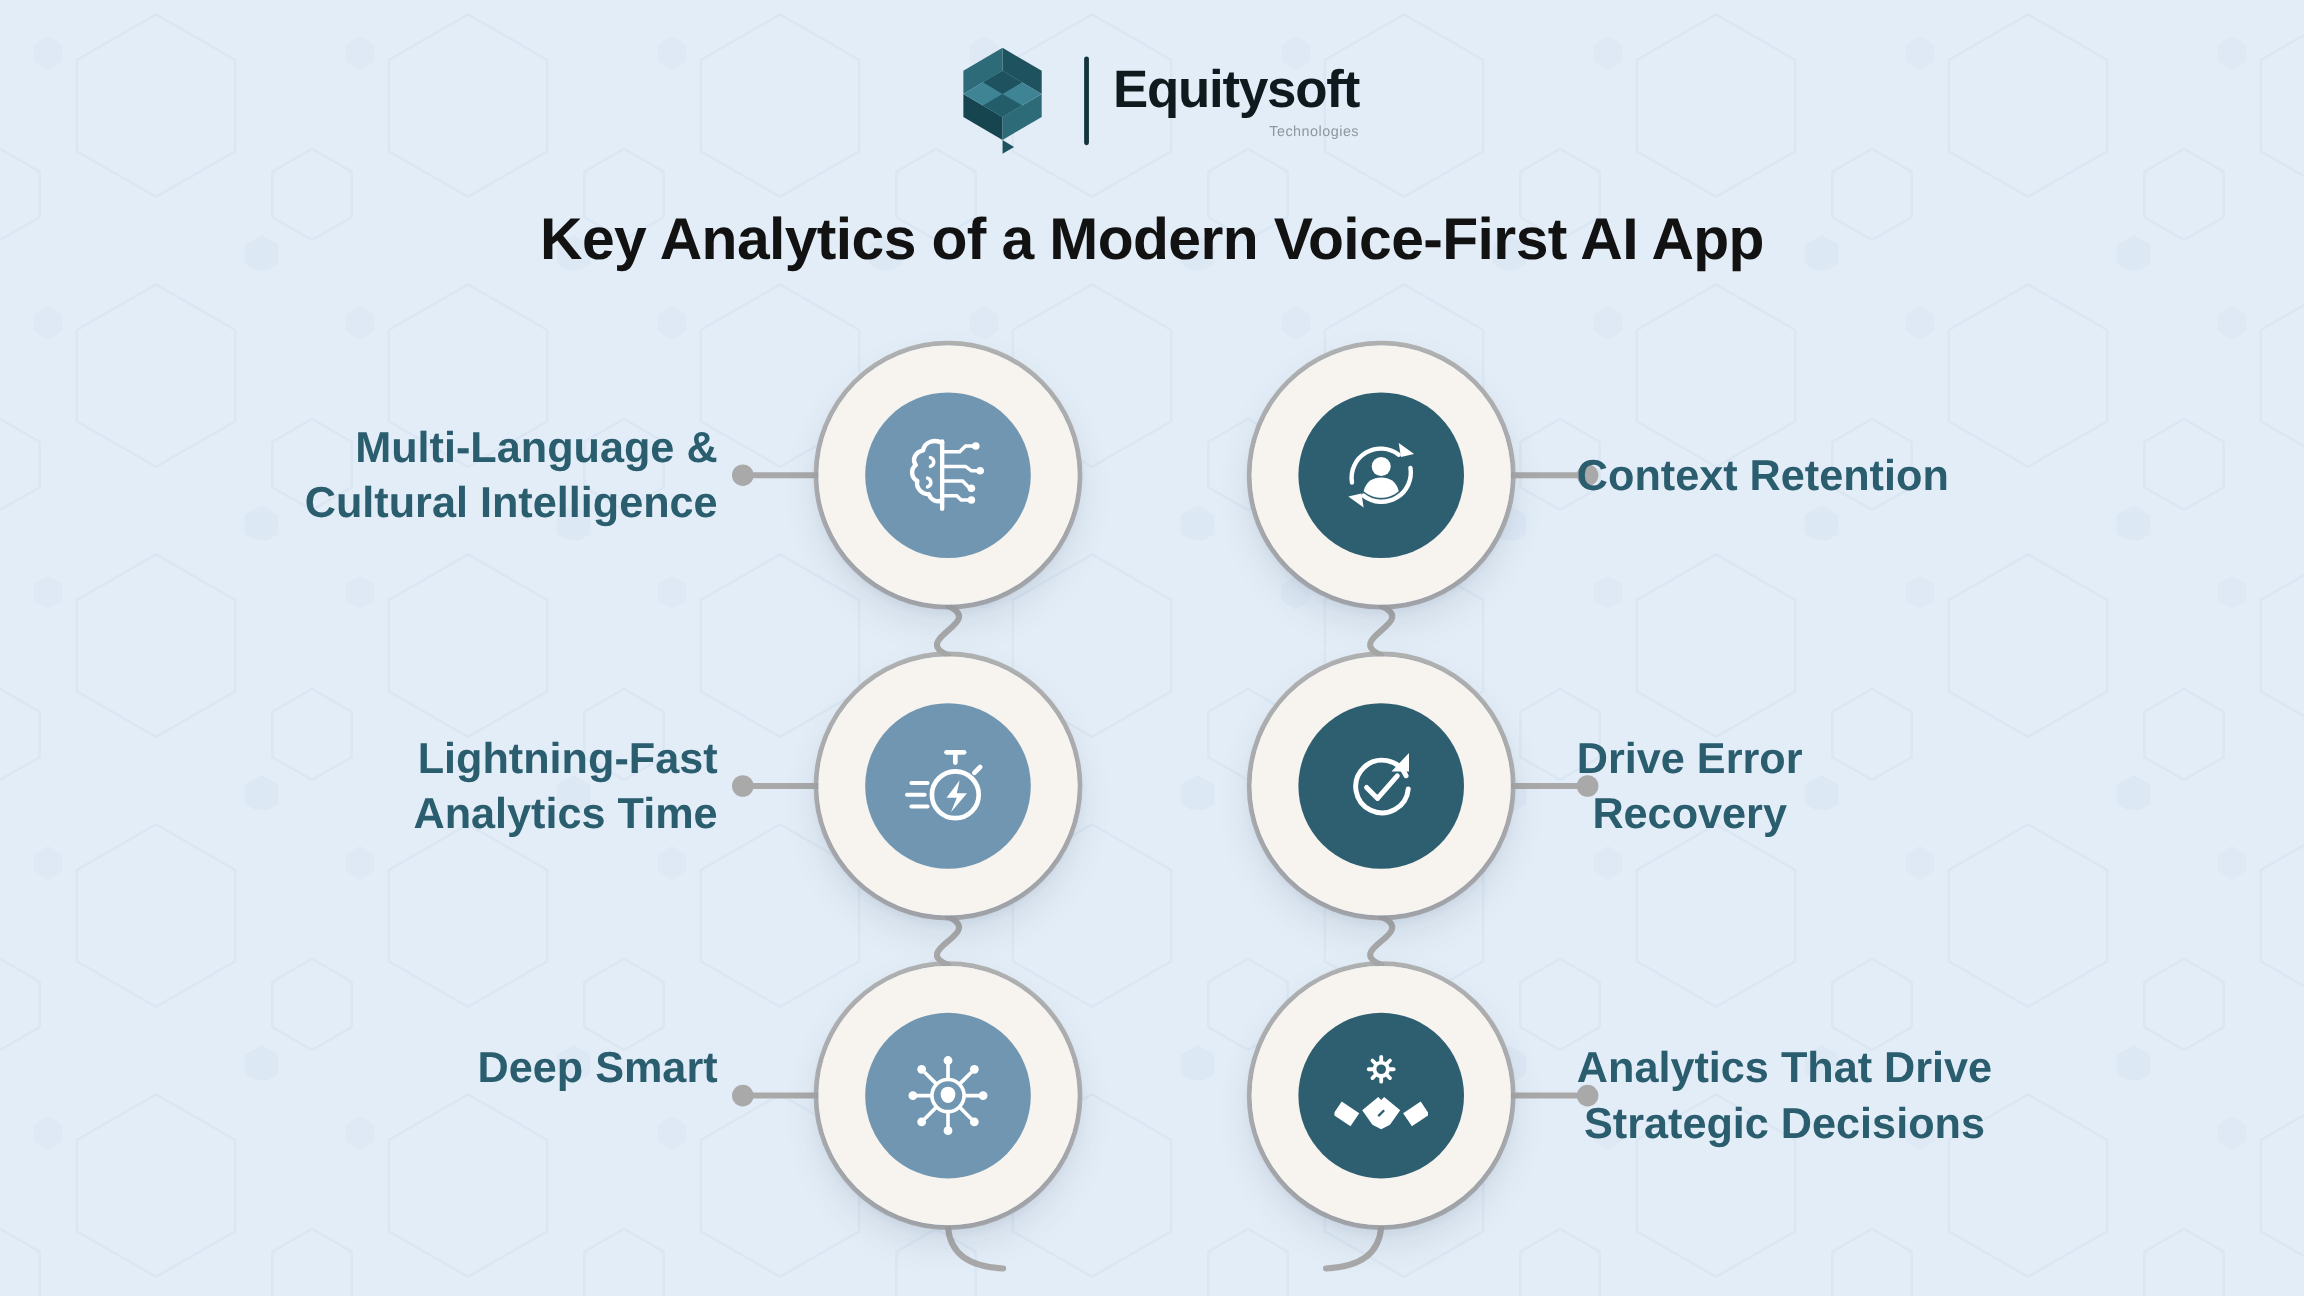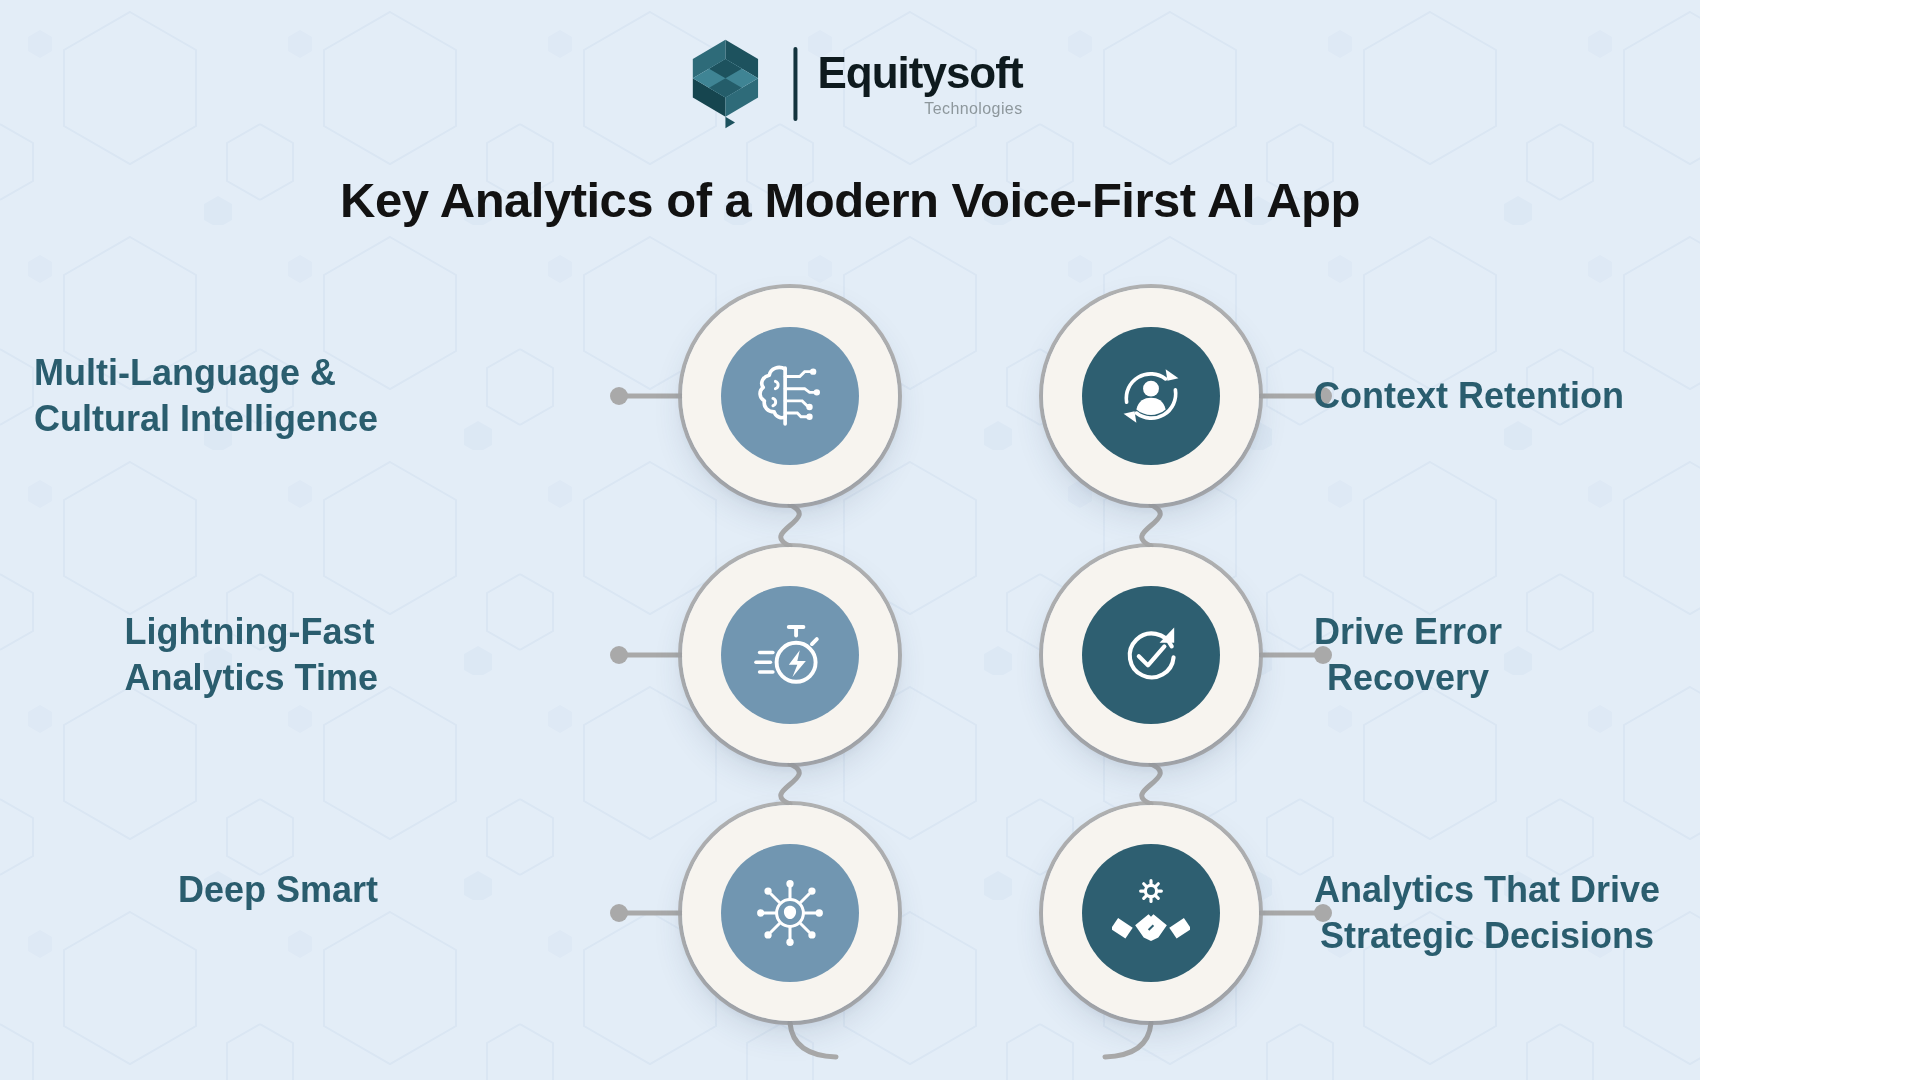--- a/index.html
+++ b/index.html
@@ -1,51 +1,51 @@
 <!DOCTYPE html>
 <html><head>
 <meta charset="utf-8">
 <style>
   * { margin:0; padding:0; box-sizing:border-box; }
   html,body { width:1920px; height:1080px; }
   body { font-family:"Liberation Sans", sans-serif; }
 
   .canvas{
-    position:relative; width:1700px; height:1080px;
+    position:relative; width:1920px; height:1080px;
     background:#e3edf7; overflow:hidden;
   }
   .bg-pattern{ position:absolute; inset:0; width:1920px; height:1080px; }
   .connectors{ position:absolute; inset:0; width:1920px; height:1080px; }
 
   
   .logo{ position:absolute; top:36px; left:50%; transform:translateX(-50%);
          display:flex; align-items:center; gap:20px; }
   .logo-mark{ width:96px; height:96px; }
   .logo-divider{ width:4px; height:74px; background:#13333d; border-radius:2px; }
   .logo-text{ display:flex; flex-direction:column; }
   .brand{ font-size:44px; font-weight:800; color:#0e1a1e; letter-spacing:-1px; line-height:1; }
-  .tagline{ font-size:16px; color:#8d979c; text-align:right; margin-top:5px; letter-spacing:.4px; }
+  .tagline{ font-size:12px; color:#8d979c; text-align:right; margin-top:5px; letter-spacing:.4px; }
 
   .title{ position:absolute; top:172px; left:0; width:100%; text-align:center;
           font-size:49px; font-weight:800; color:#121212; letter-spacing:-.5px; }
 
   
   .node{ position:absolute; width:216px; height:216px; border-radius:50%;
          background:#f7f4ef;
          box-shadow:0 14px 30px rgba(50,70,100,.13), 0 4px 10px rgba(50,70,100,.08);
          display:flex; align-items:center; justify-content:center; }
   .inner{ width:138px; height:138px; border-radius:50%;
           display:flex; align-items:center; justify-content:center; }
   .inner.steel{ background:#7196b1; }
   .inner.teal{ background:#2e5f71; }
   .icon{ width:78px; height:78px; }
 
   
   .label{ position:absolute; font-size:36px; font-weight:700; color:#2a5d6e; line-height:1.28; }
-  .label-left{ right:1322px; }
+  .label-left{ right:1322px; text-align:right; }
   .label-right{ left:1314px; text-align:center; }
   .label .line{ display:block; }
 </style>
 </head>
 <body>
 
 <div class="canvas">
 
   <svg class="bg-pattern" xmlns="http://www.w3.org/2000/svg">
     <defs>

